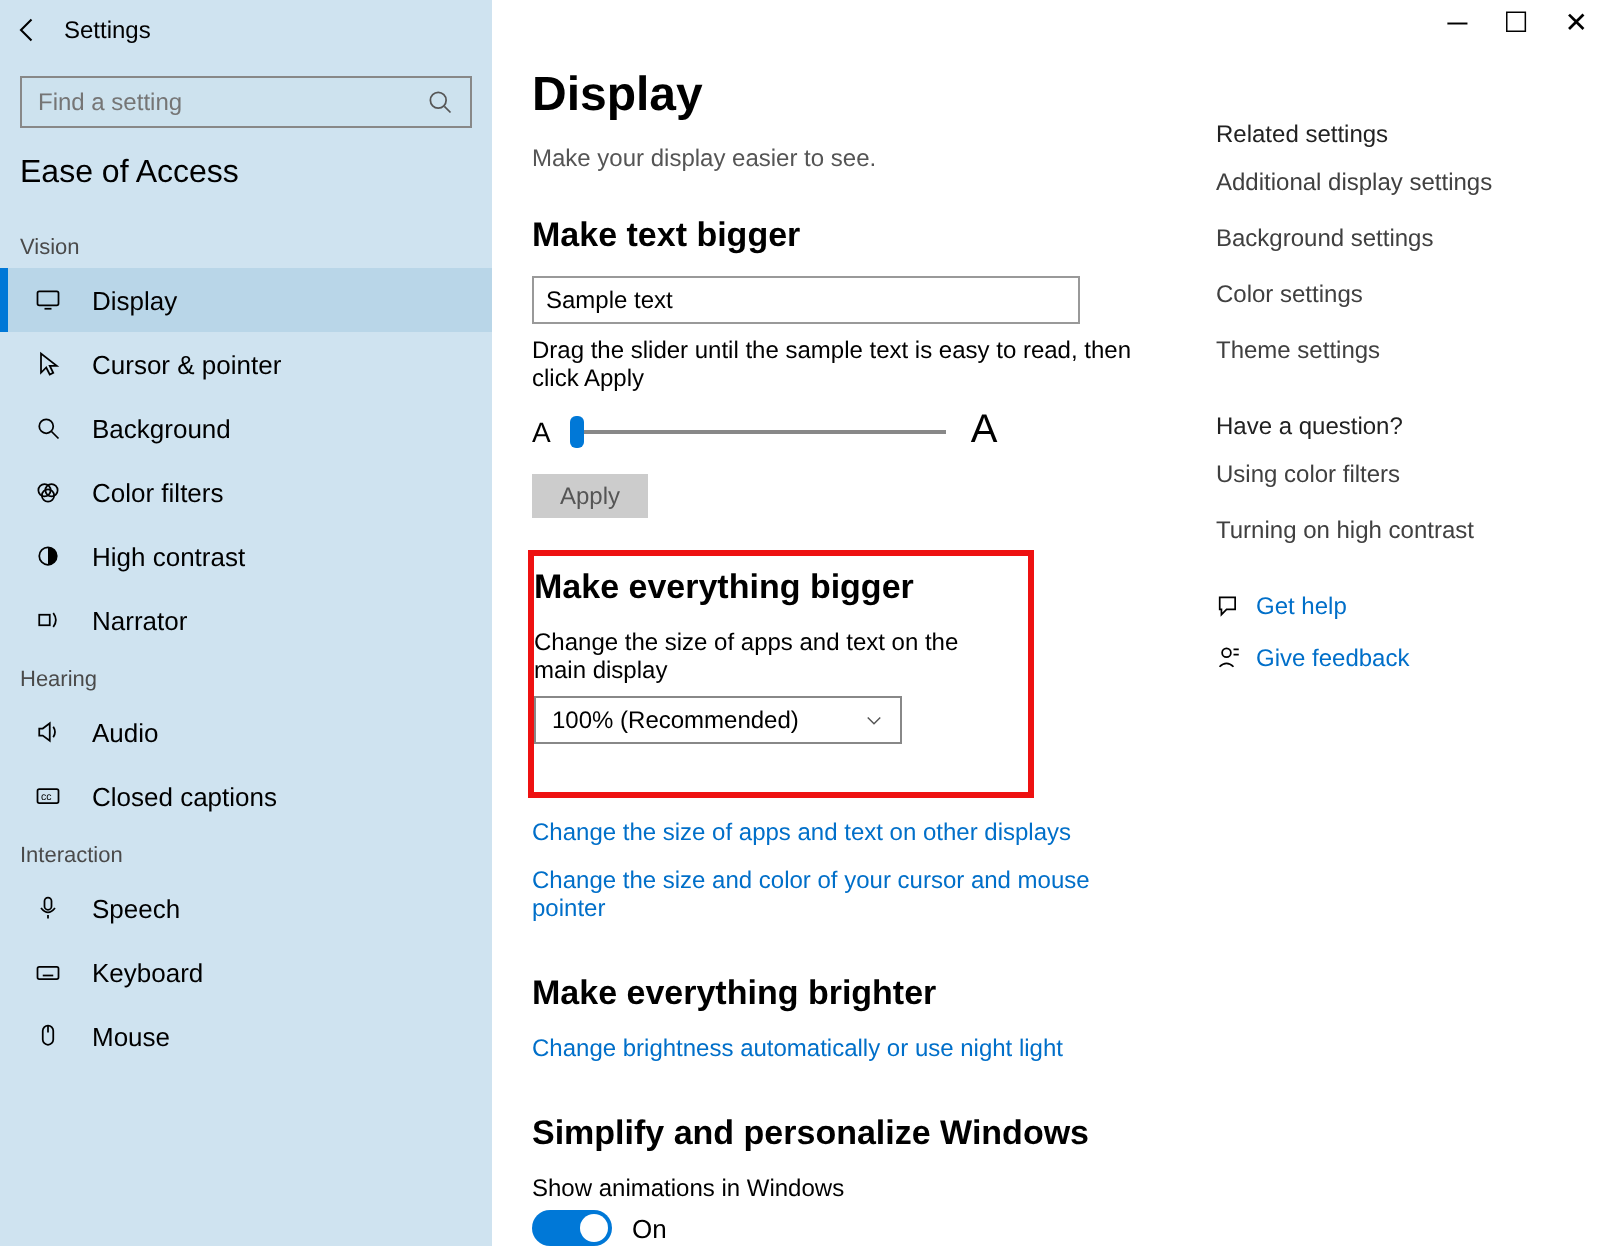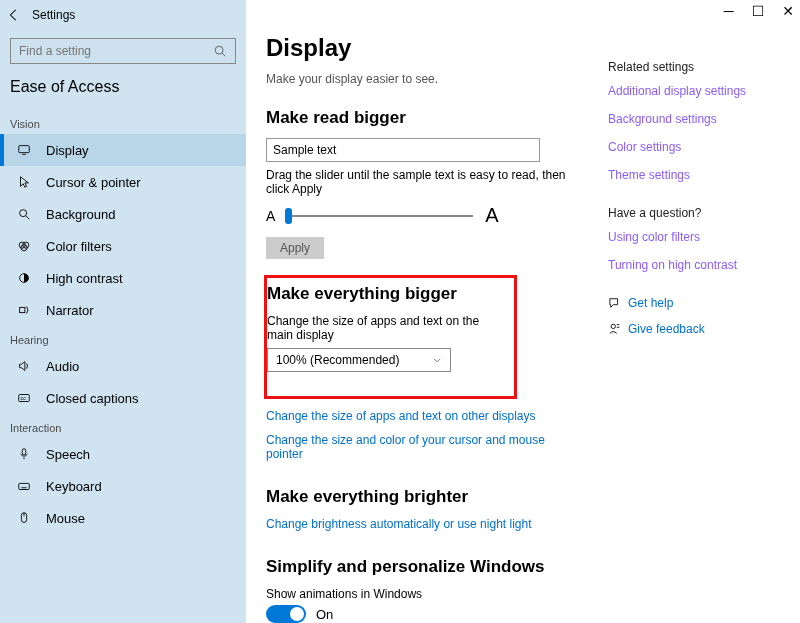--- a/index.html
+++ b/index.html
@@ -36,21 +36,21 @@
     .slider-row .a-big { font-size:20px; margin-left:12px; }
     .slider { position:relative; width:188px; height:2px; background:#888; }
     .slider .thumb { position:absolute; left:0; top:-7px; width:7px; height:16px; background:#0078d7; border-radius:3px; }
     .btn-apply { margin-top:10px; width:58px; height:22px; background:#ccc; color:#555; border:none; font-size:12px; }
     .highlight-box { border:3px solid #e11; padding:6px 10px 24px 0; margin-top:16px; margin-left:-2px; width:253px; }
     .highlight-box h2 { margin-top:0; }
     .sec-label { font-size:12px; margin-bottom:6px; }
     .dropdown { width:184px; height:24px; border:1px solid #888; display:flex; align-items:center; justify-content:space-between; padding:0 8px; font-size:12px; cursor:default; }
     .link { color:#006fc9; font-size:12px; display:block; margin-top:10px; cursor:pointer; }
     .side-head { font-size:12px; color:#222; margin-bottom:10px; }
-    .side-link { color:#8b5cf6; font-size:12px; display:block; margin-bottom:14px; cursor:pointer; }
+    .side-link { color:#404040; font-size:12px; display:block; margin-bottom:14px; cursor:pointer; }
     .side-group { margin-bottom:24px; }
     .help-row { display:flex; align-items:center; margin-bottom:12px; font-size:12px; color:#006fc9; cursor:pointer; }
     .help-row .icon { width:20px; color:#000; }
     .toggle-row { display:flex; align-items:center; margin-bottom:10px; }
     .toggle { width:40px; height:18px; border-radius:9px; background:#0078d7; position:relative; margin-right:10px; cursor:pointer; }
     .toggle .knob { position:absolute; right:2px; top:2px; width:14px; height:14px; border-radius:50%; background:#fff; }
     .tog-label { font-size:12px; margin-bottom:4px; margin-top:8px; }
     svg { display:block; }
   </style>
 </head>
@@ -195,21 +195,21 @@
       <span>─</span>
       <span>☐</span>
       <span>✕</span>
     </div>
 
     <div class="content">
       <div class="col-main">
         <h1>Display</h1>
         <div class="subtitle">Make your display easier to see.</div>
 
-        <h2>Make read bigger</h2>
+        <h2>Make text bigger</h2>
         <input class="sample-input" value="Sample text" style="">
         <div class="hint">Drag the slider until the sample text is easy to read, then click Apply</div>
         <div class="slider-row">
           <span class="a-small">A</span>
           <div class="slider">
             <div class="thumb"></div>
           </div>
           <span class="a-big">A</span>
         </div>
         <button class="btn-apply">Apply</button>

